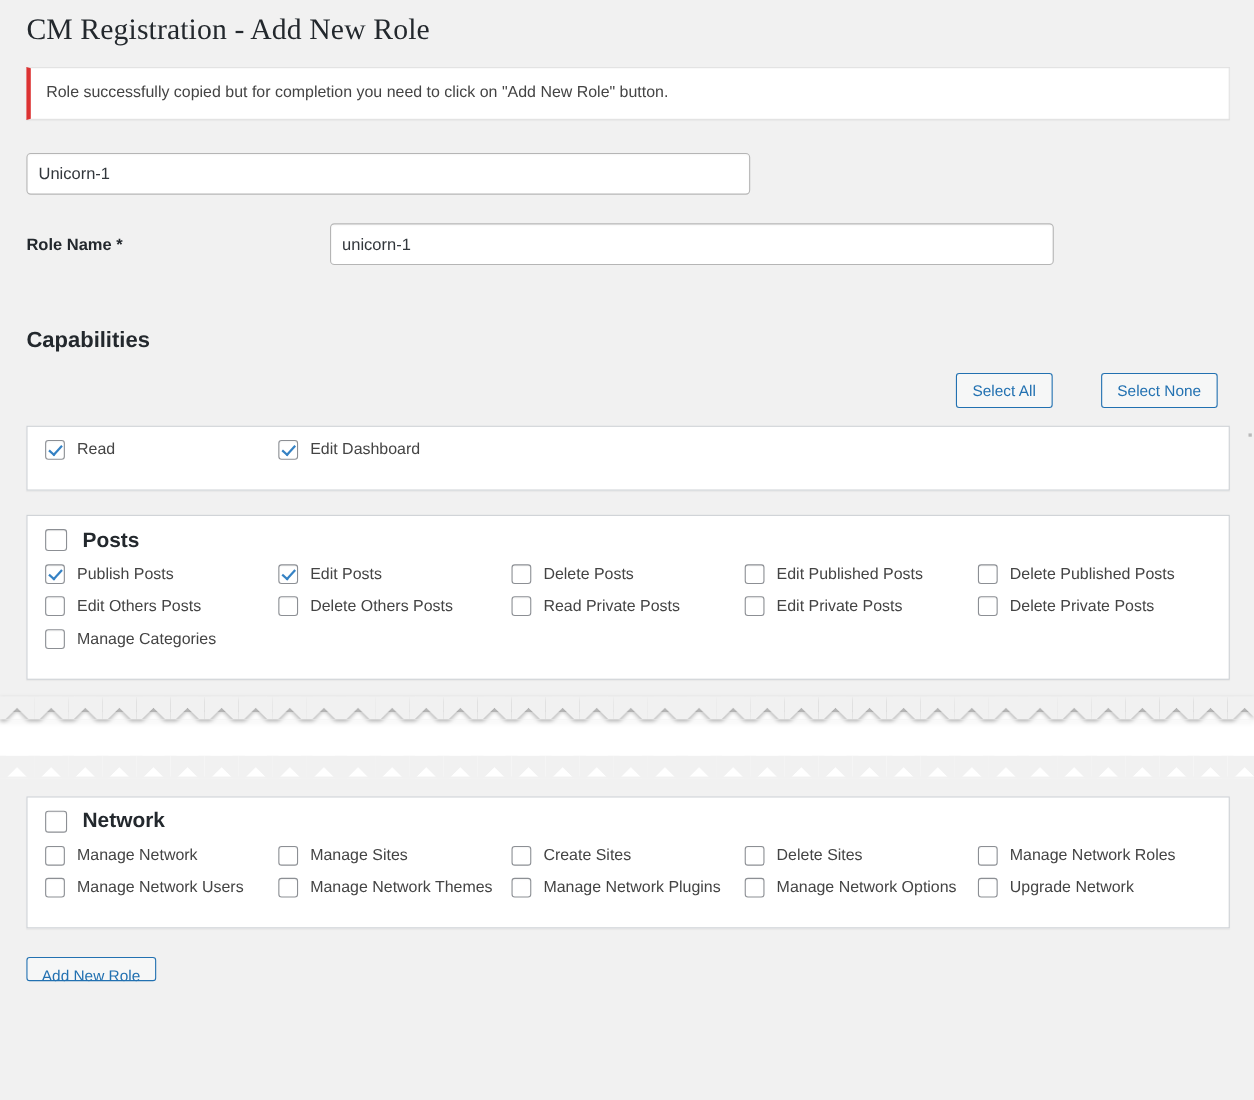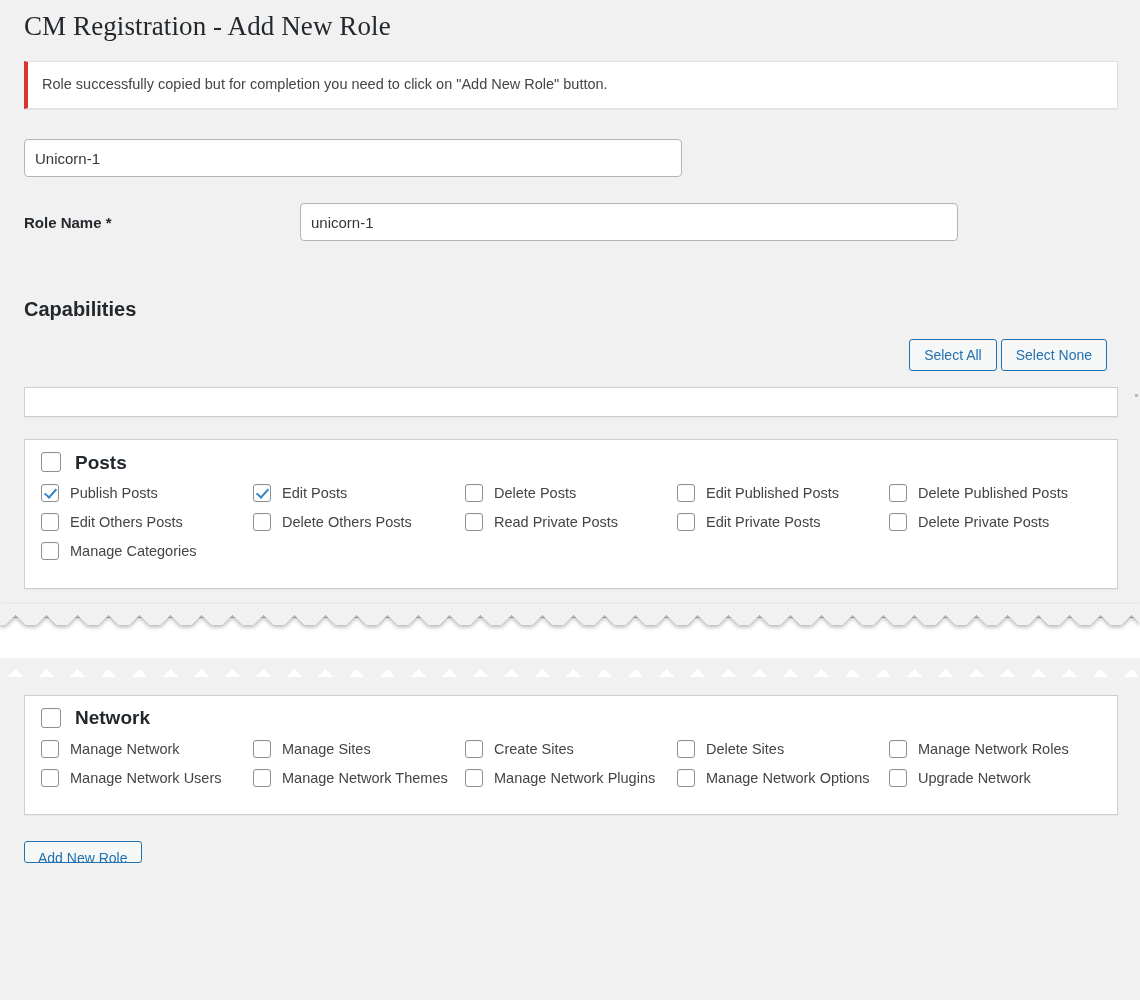--- a/index.html
+++ b/index.html
@@ -86,20 +86,21 @@
     padding: 56px 0 0 24px;
     line-height: 1.2;
   }
 
   
   .select-bar {
     display: flex;
     justify-content: flex-end;
     padding-right: 33px;
     margin-top: 18px;
+    gap: 40px;
   }
   .btn-secondary {
     background: #f6f7f7;
     border: 1px solid #2271b1;
     border-radius: 3px;
     color: #2271b1;
     font-size: 14px;
     font-family: "Liberation Sans", sans-serif;
     height: 32px;
     padding: 0 14px;
@@ -276,20 +277,30 @@
 </div>
 
 <h2 class="caps-heading">Capabilities</h2>
 
 <div class="select-bar">
   <button class="btn-secondary">Select All</button>
   <button class="btn-secondary">Select None</button>
 </div>
 
 <div class="panel dashboard">
+  <div class="cap-grid">
+    <div class="cap-item">
+      <span class="cb checked"></span>
+      <span class="cap-label">Read</span>
+    </div>
+    <div class="cap-item">
+      <span class="cb checked"></span>
+      <span class="cap-label">Edit Dashboard</span>
+    </div>
+  </div>
 </div>
 
 <div class="panel posts">
   <div class="panel-head">
     <span class="cb big"></span>
     <span class="panel-title">Posts</span>
   </div>
   <div class="cap-grid">
     <div class="cap-item">
       <span class="cb checked"></span>

